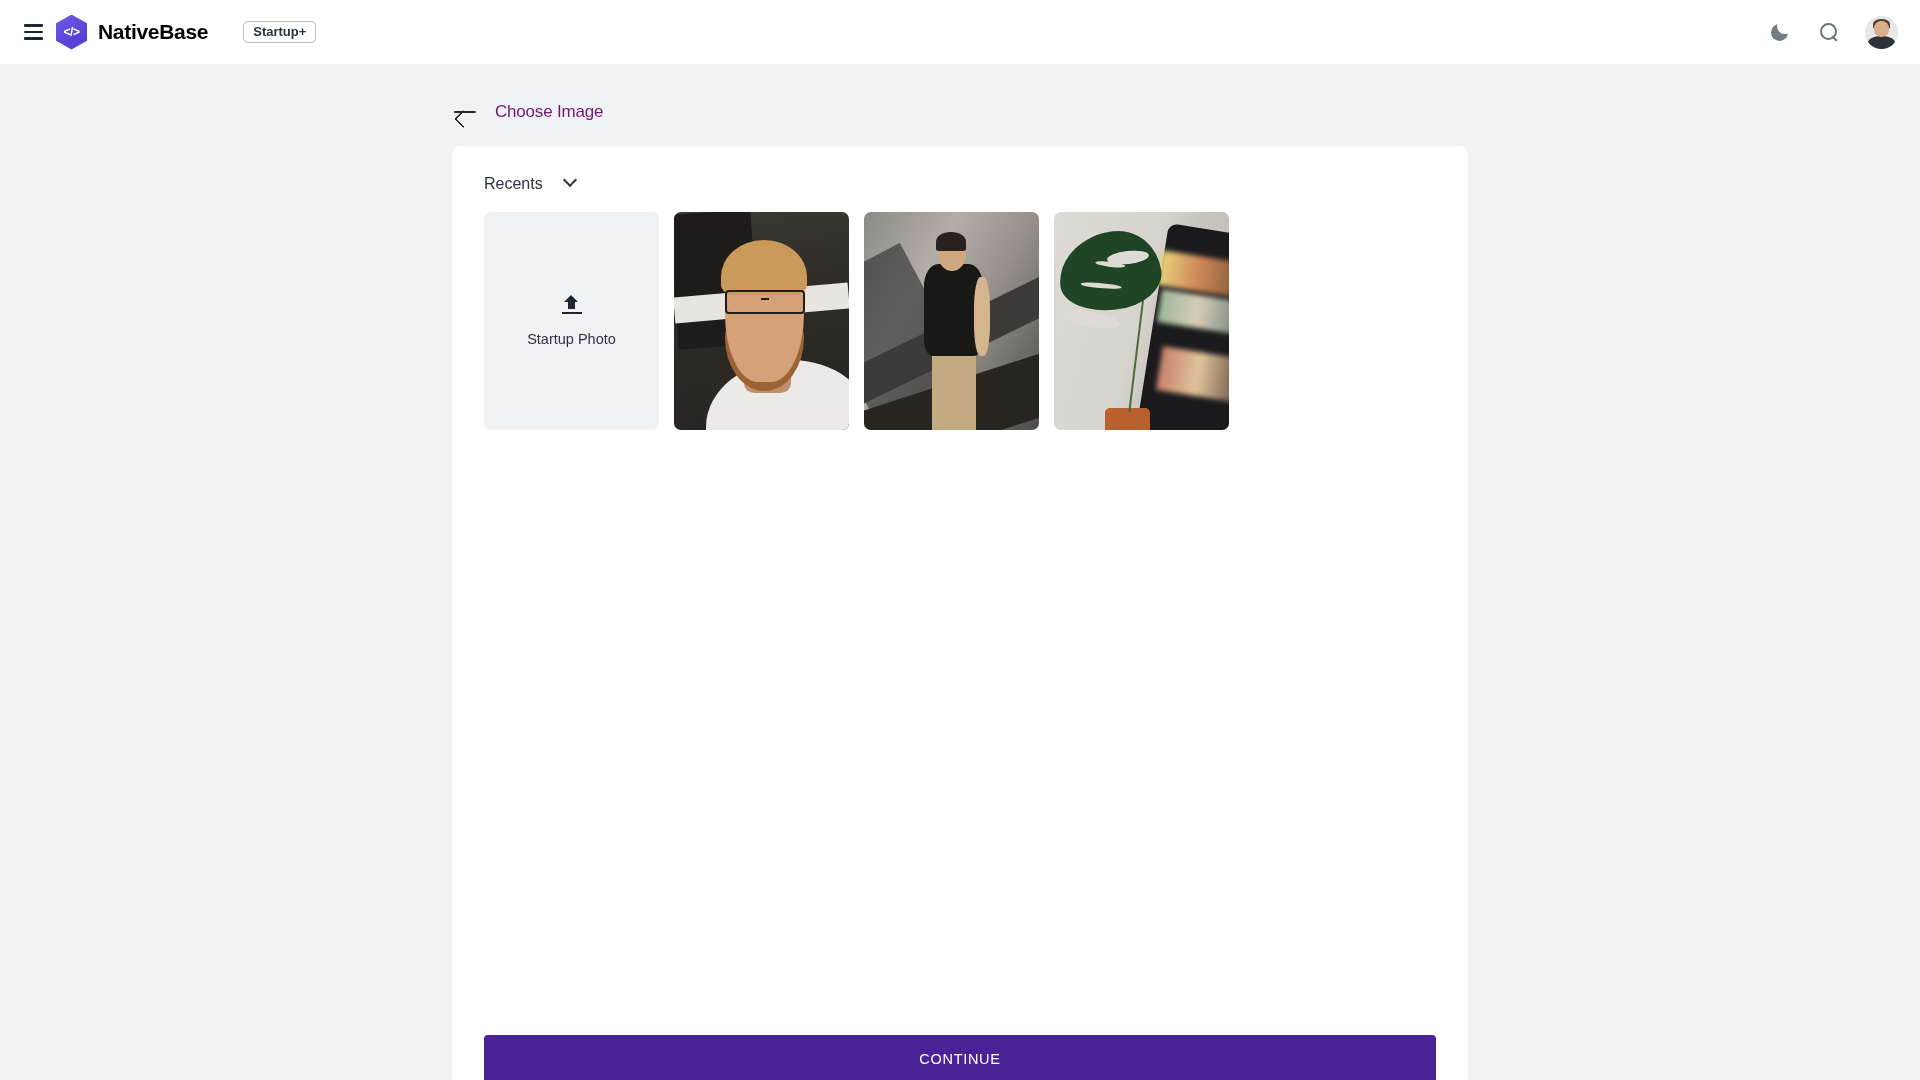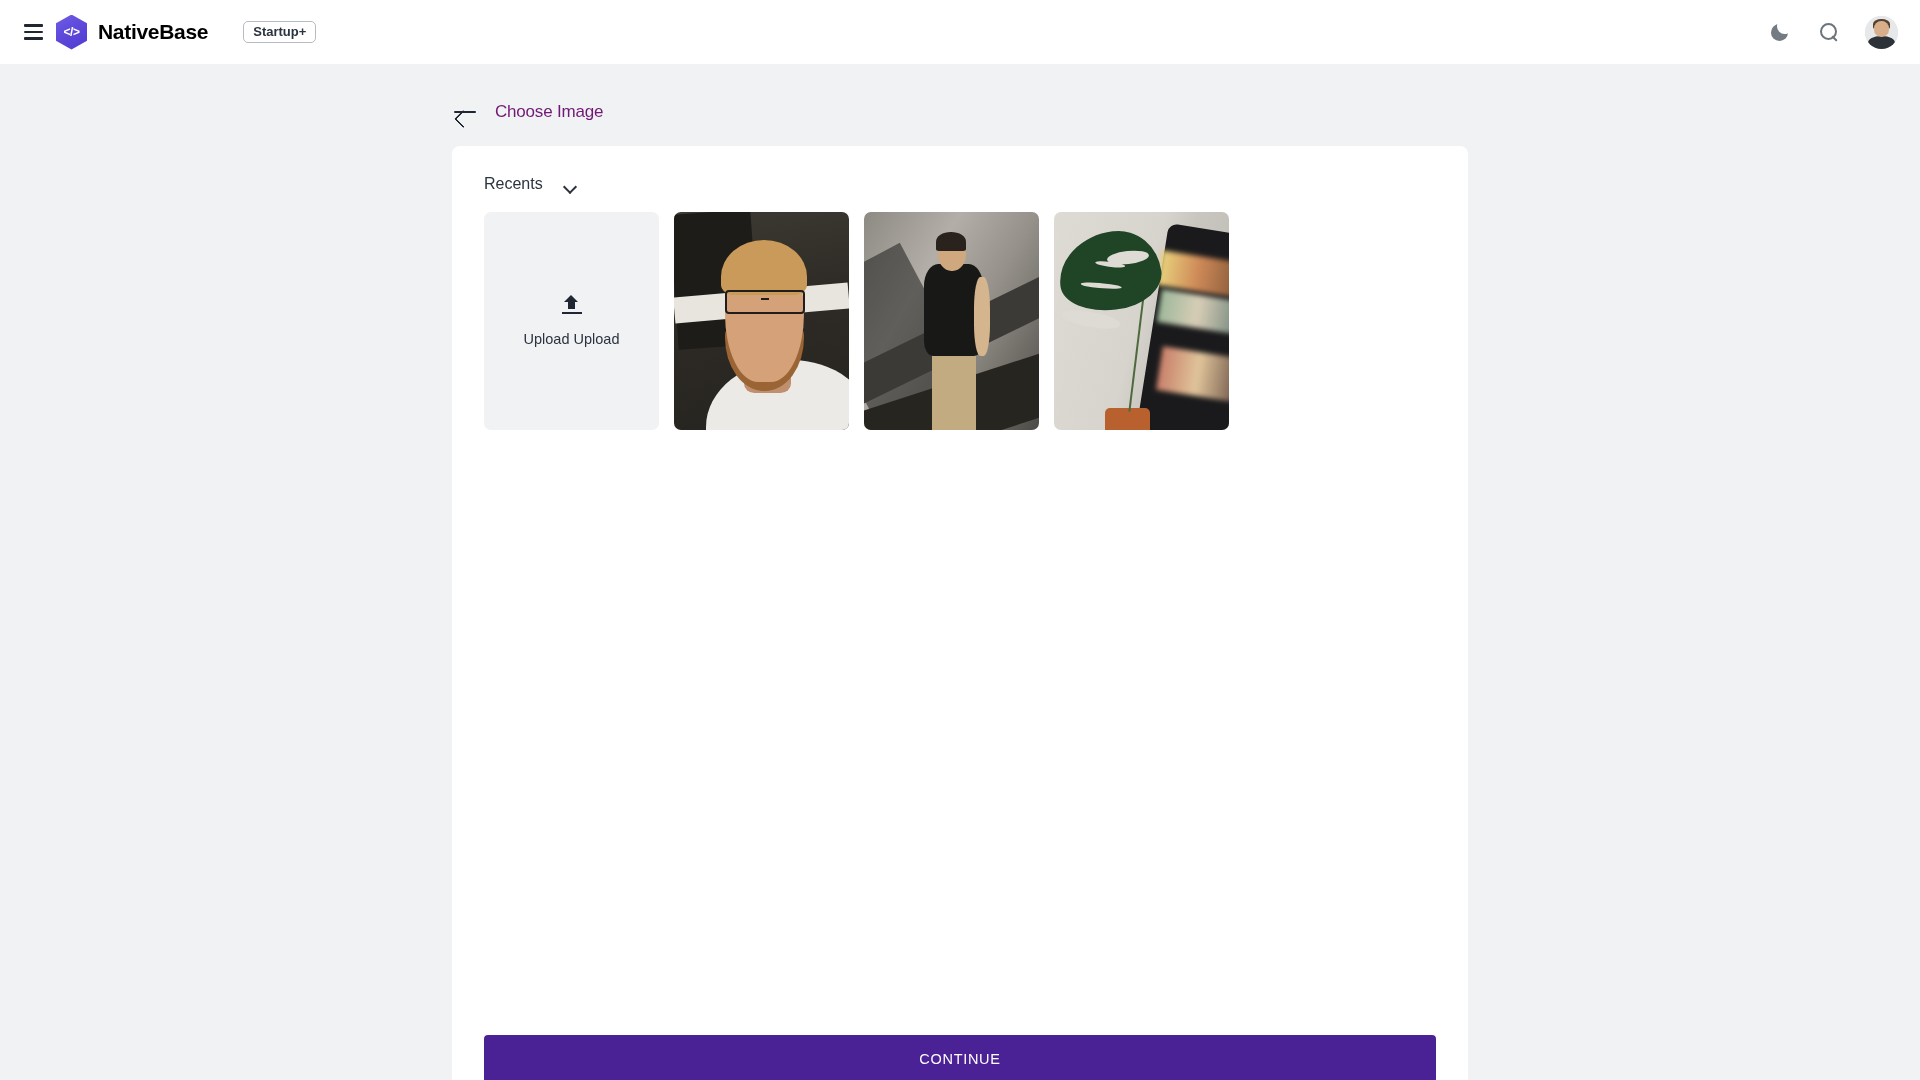--- a/index.html
+++ b/index.html
@@ -116,21 +116,21 @@
     letter-spacing: -0.2px;
   }
 
   .card {
     position: absolute; left: 452px; top: 82px;
     width: 1016px; height: 966px;
     background: #ffffff; border-radius: 8px;
   }
 
   .recents {
-    display: inline-flex; align-items: flex-end; gap: 22px;
+    display: inline-flex; align-items: flex-start; gap: 22px;
     margin: 29px 0 0 32px; cursor: pointer;
   }
   .recents-label { font-size: 16px; color: #2b333e; }
   .chev {
     width: 11px; height: 11px; position: relative; top: -2px;
   }
   .chev::before {
     content: ""; position: absolute; left: 0; top: 2px;
     width: 8px; height: 8px;
     border-right: 2px solid #2b333e; border-bottom: 2px solid #2b333e;
@@ -394,21 +394,21 @@
     </div>
 
     <div class="thumbs">
 
       <div class="tile upload">
         <div class="upload-ic">
           <div class="head"></div>
           <div class="stem"></div>
           <div class="bar"></div>
         </div>
-        <div class="upload-label">Upload Upload</div>
+        <div class="upload-label">Startup Photo</div>
       </div>
 
       <div class="tile">
         <div class="photo p1">
           <div class="bus-dark"></div>
           <div class="bus-band"></div>
           <div class="shirt"></div>
           <div class="neck"></div>
           <div class="beard"></div>
           <div class="face"></div>

